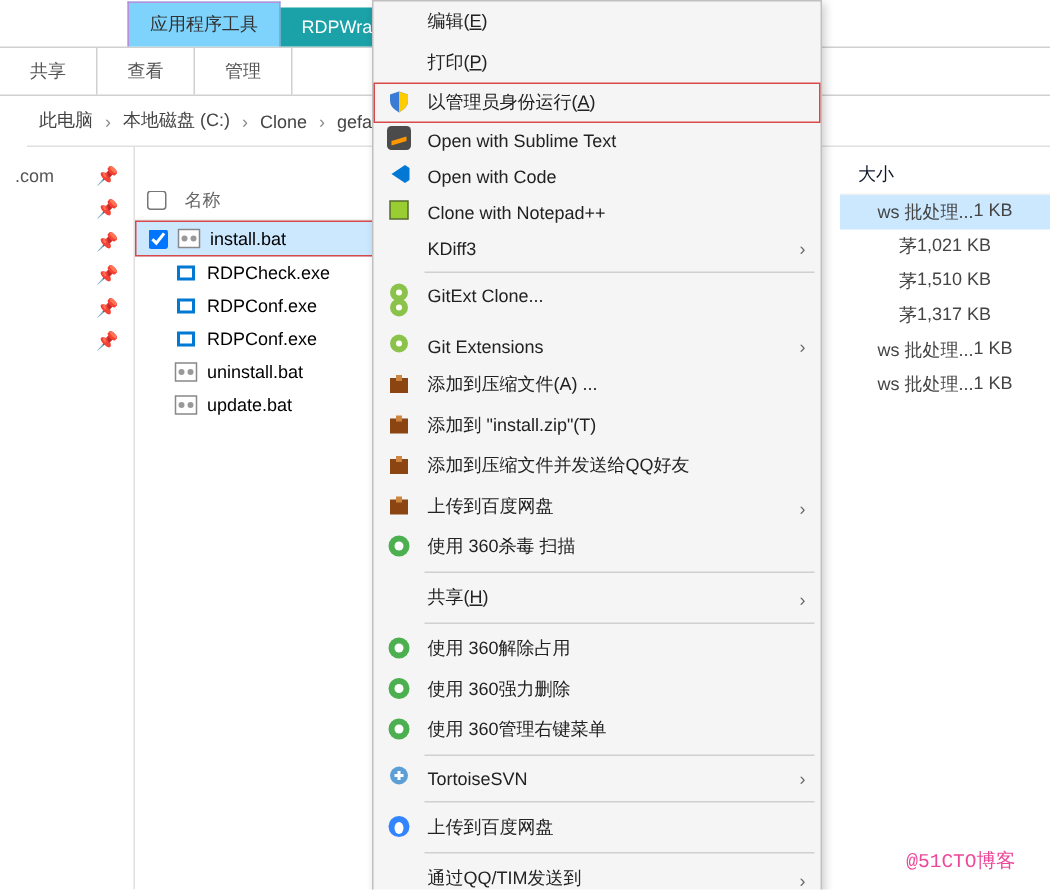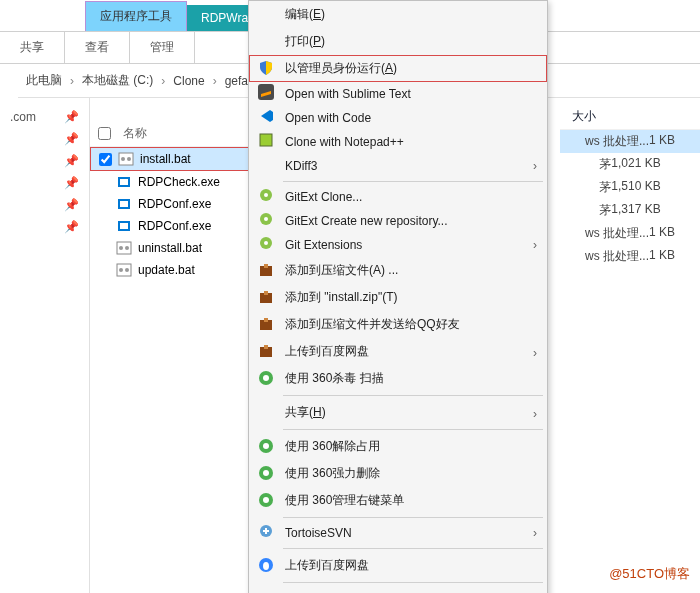--- a/index.html
+++ b/index.html
@@ -37,21 +37,21 @@
 .right-col .rrow.sel { background: #cce8ff; }
 
 .context-menu { position: absolute; left: 248px; top: 0; width: 300px; background: #f5f5f5; border: 1px solid #c0c0c0; box-shadow: 2px 2px 6px rgba(0,0,0,0.2); z-index: 100; }
 .menu-item { display: flex; align-items: flex-end; padding: 5px 10px 5px 36px; color: #222; position: relative; cursor: default; }
 .menu-item .micon { position: absolute; left: 8px; width: 18px; height: 18px; display: flex; align-items: center; justify-content: center; }
 .menu-item .arrow { margin-left: auto; color: #666; }
 .menu-item u { text-decoration: underline; }
 .menu-sep { height: 1px; background: #d0d0d0; margin: 3px 4px 3px 34px; }
 .menu-item.boxed { outline: 1px solid #d84a4a; outline-offset: -1px; }
 
-.watermark { position: absolute; bottom: 10px; right: 10px; color: #c2410c; font-size: 13px; z-index: 200; }
+.watermark { position: absolute; bottom: 10px; right: 23px; color: #ec4899; font-size: 13px; z-index: 200; font-family: Liberation Mono, monospace; }
 .watermark-url { position: absolute; bottom: 14px; left: 260px; color: #bbb; font-size: 13px; font-style: italic; }
 
 svg { display: block; }
 </style>
 </head>
 <body>
 
 <div class="ribbon-tabs">
   <div class="ribbon-tab highlight">应用程序工具</div>
   <div class="ribbon-tab cyan">RDPWrap-v</div>
@@ -256,21 +256,20 @@
       </span>
       <span>GitExt Clone...</span>
     </div>
     <div class="menu-item">
       <span class="micon">
         <svg width="16" height="16">
           <circle cx="8" cy="8" r="6" fill="#8bc34a"></circle>
           <circle cx="8" cy="8" r="2" fill="#fff"></circle>
         </svg>
       </span>
-      <span>GitExt Create new repository...</span>
     </div>
     <div class="menu-item">
       <span class="micon">
         <svg width="16" height="16">
           <circle cx="8" cy="8" r="6" fill="#8bc34a"></circle>
           <circle cx="8" cy="8" r="2" fill="#fff"></circle>
         </svg>
       </span>
       <span>Git Extensions</span>
       <span class="arrow">›</span>

